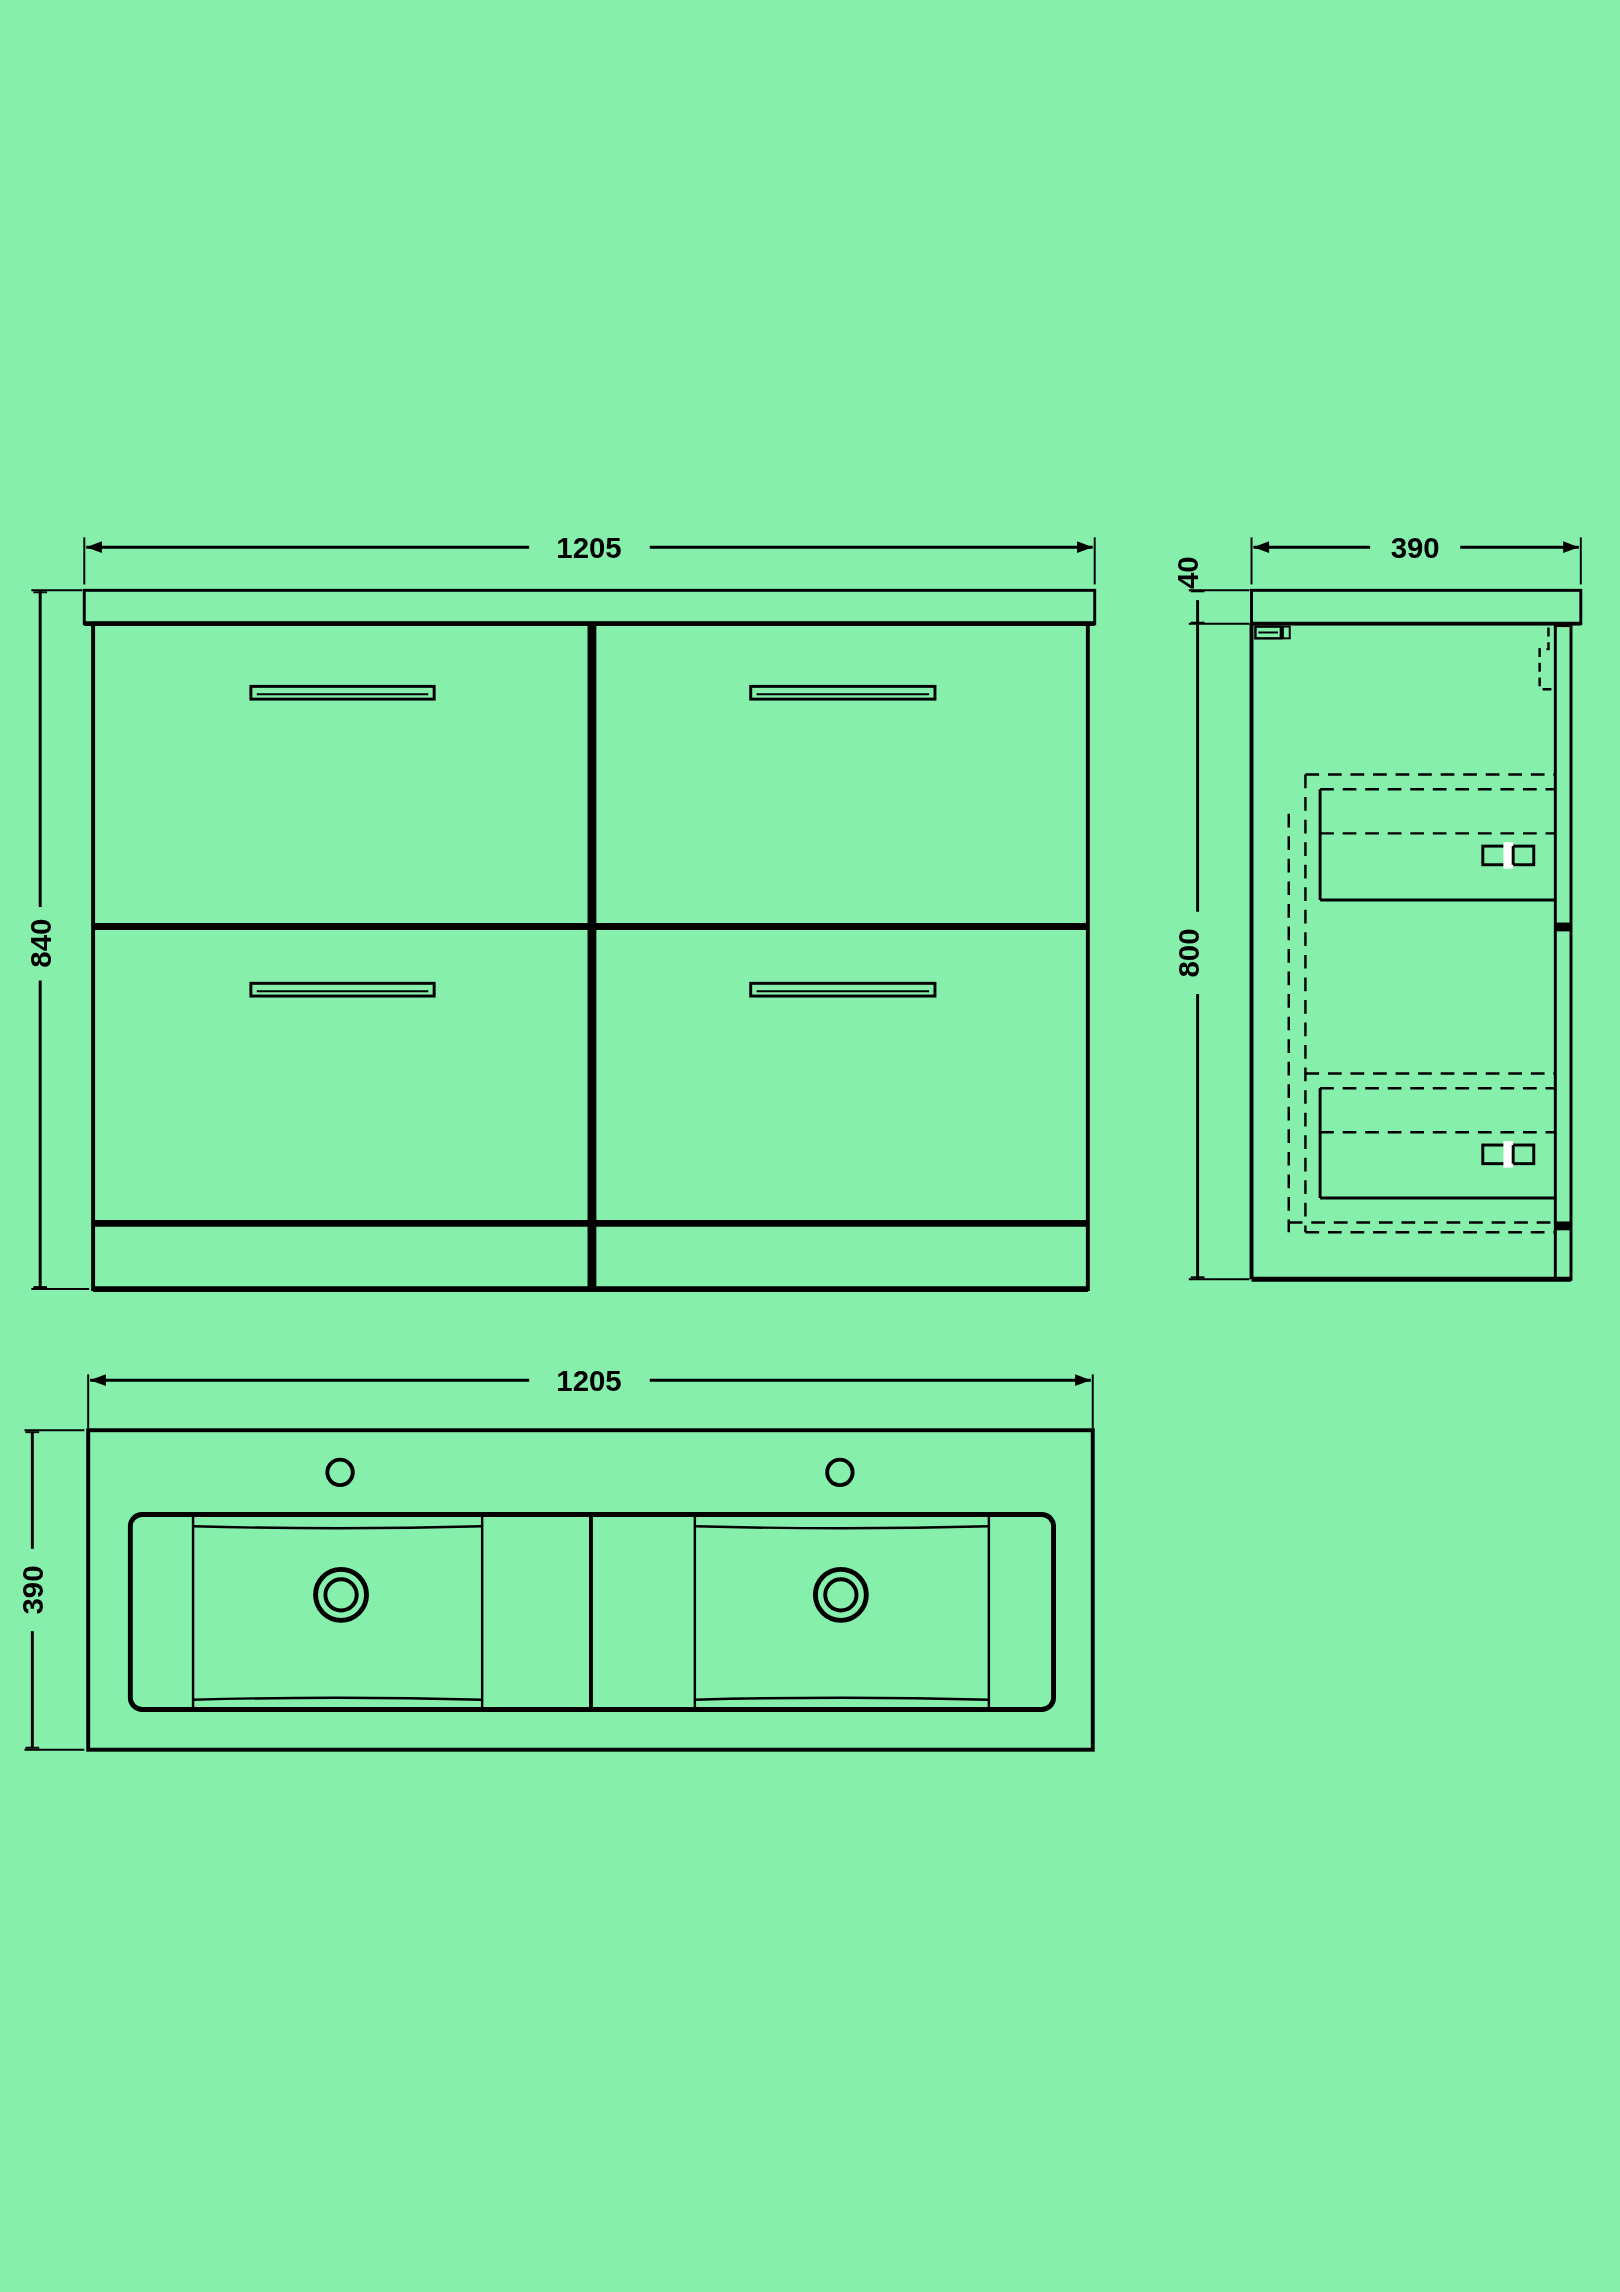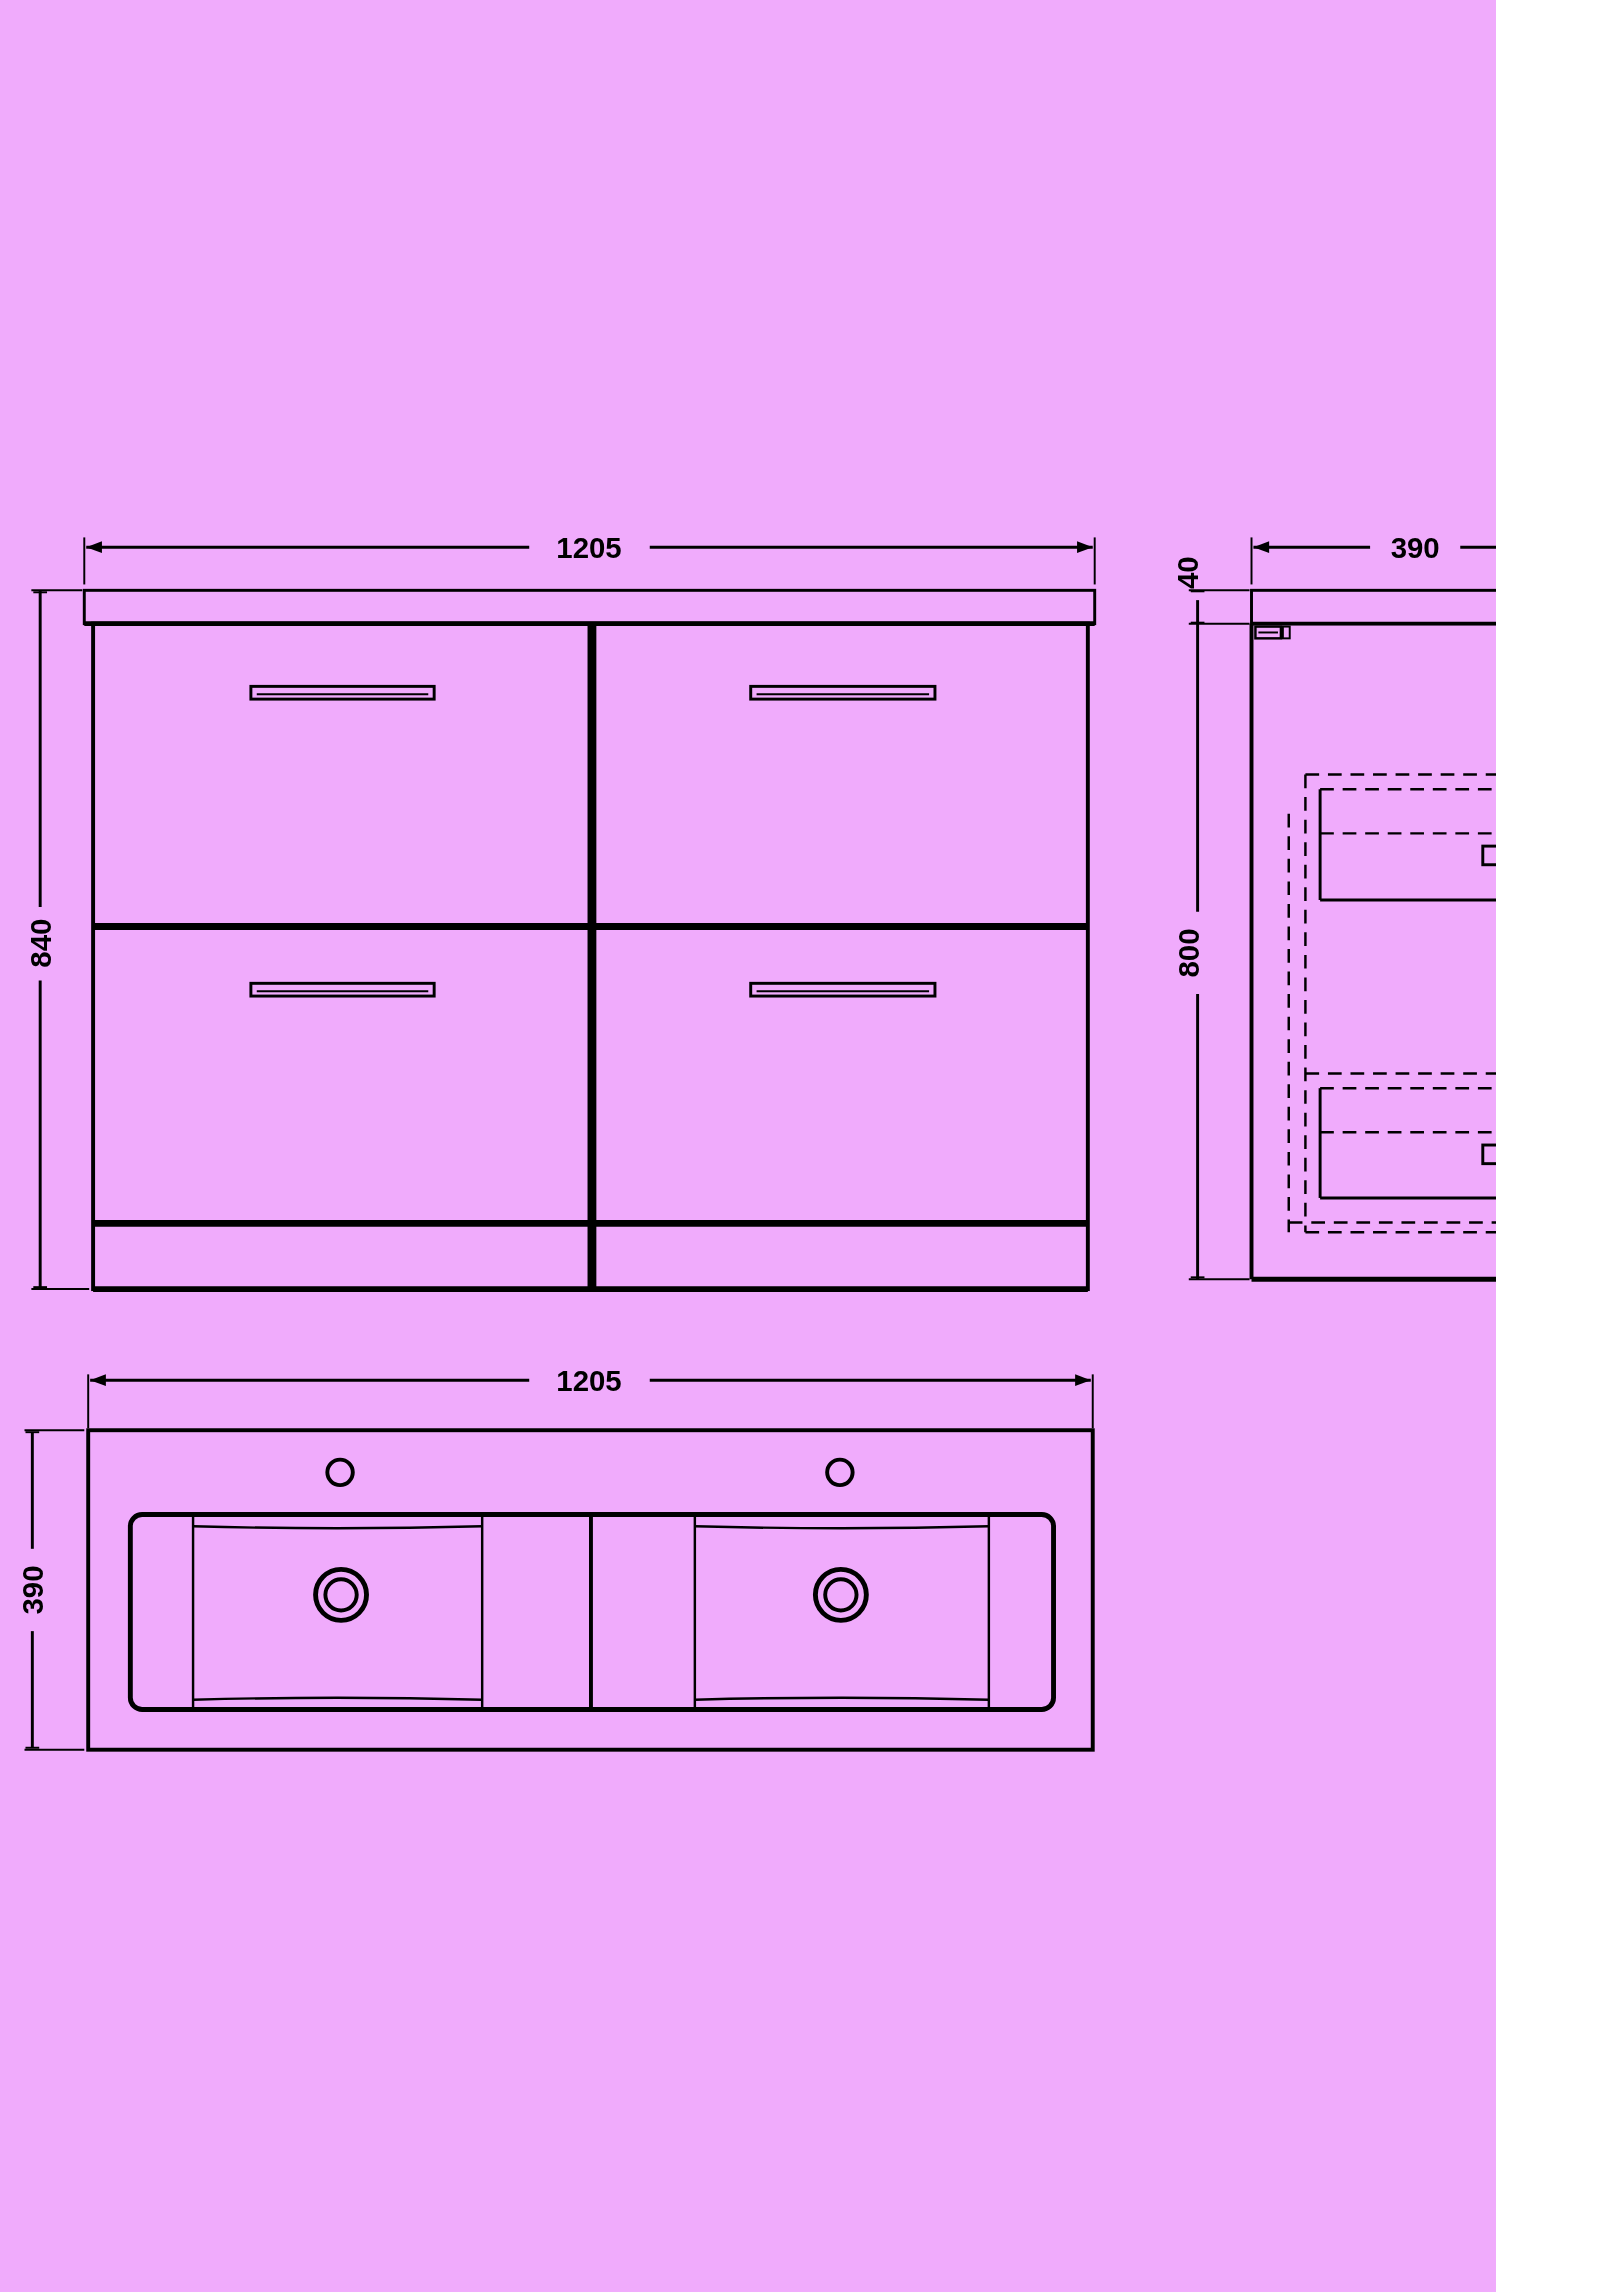--- a/index.html
+++ b/index.html
@@ -1,16 +1,16 @@
 <!DOCTYPE html>
 <html><head>
 <meta charset="utf-8">
 <style>
   html,body{margin:0;padding:0;background:#ffffff;}
-  .canvas{position:relative;width:1496px;height:2293px;background:#f0abfc;overflow:hidden;}
+  .canvas{position:relative;width:1620px;height:2293px;background:#86efac;overflow:hidden;}
   svg{position:absolute;left:0;top:0;}
   svg line, svg rect, svg path, svg circle, svg polyline{vector-effect:none;}
   .dim-text{font-family:"Liberation Sans", sans-serif;font-weight:700;font-size:30px;fill:#000000;}
 </style>
 </head>
 <body>
 
 <div class="canvas">
 <svg width="1620" height="2293" viewBox="0 0 1653 2339" xmlns="http://www.w3.org/2000/svg">
 

